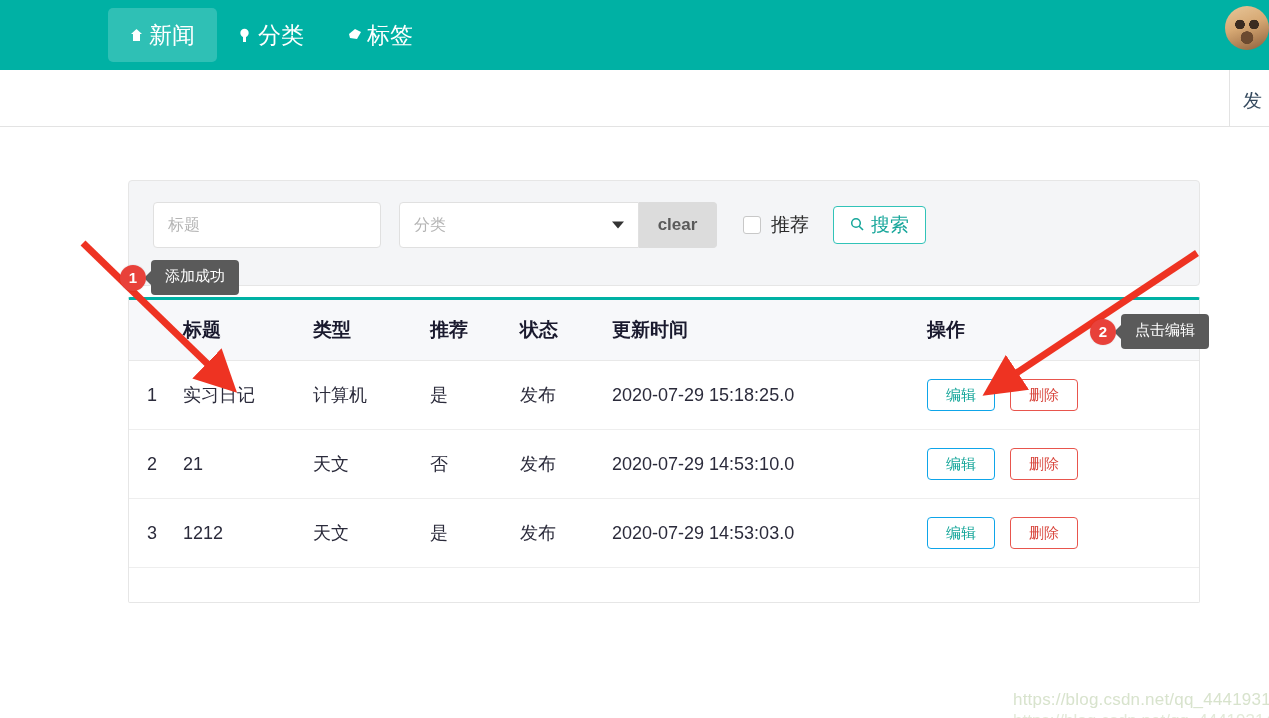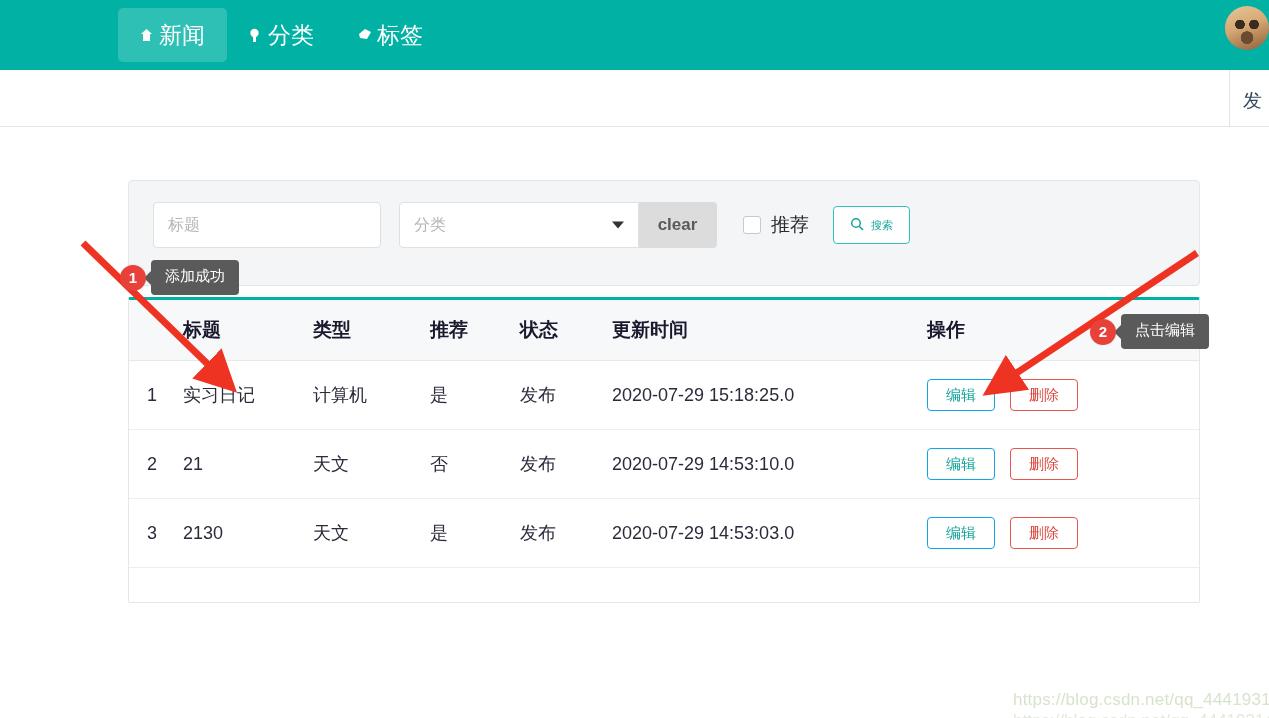--- a/index.html
+++ b/index.html
@@ -9,21 +9,21 @@
     font-family: "Liberation Sans", "DejaVu Sans", sans-serif;
     overflow: hidden;
   }
   #root { position: relative; width: 1269px; height: 718px; }
 
   
   .navbar {
     position: absolute; left: 0; top: 0; width: 1269px; height: 70px;
     background: #00b1a4;
   }
-  .nav-items { position: absolute; left: 118px; top: 8px; display: flex; align-items: center; }
+  .nav-items { position: absolute; left: 108px; top: 8px; display: flex; align-items: center; }
   .nav-item {
     display: flex; align-items: center; gap: 6px;
     height: 54px; padding: 0 22px;
     color: #ffffff; font-size: 23px; line-height: 54px;
     border-radius: 5px; cursor: pointer; white-space: nowrap;
   }
   .nav-item.active { background: #2fc0b5; }
   .nav-icon { display: inline-block; width: 13px; height: 15px; position: relative; }
   .nav-icon svg { display: block; }
 
@@ -91,21 +91,21 @@
   .checkbox {
     width: 18px; height: 18px; border: 1px solid #c8c8c8;
     border-radius: 3px; background: #fff; cursor: pointer;
   }
   .check-label { font-size: 19px; color: #2c2c2c; }
 
   .search-btn {
     margin-left: 24px; height: 38px; padding: 0 16px;
     border: 1px solid #31c3b8; border-radius: 4px; background: #ffffff;
     display: flex; align-items: center; gap: 7px;
-    color: #16a69a; font-size: 11px; cursor: pointer;
+    color: #16a69a; font-size: 19px; cursor: pointer;
   }
   .mag { display: inline-block; }
 
   
   .table-card {
     position: absolute; left: 128px; top: 297px; width: 1072px; height: 306px;
     background: #ffffff; border: 1px solid #e6e6e6;
     border-top: 3px solid #00b1a4; border-radius: 2px;
   }
   table.datatable { width: 100%; border-collapse: collapse; table-layout: fixed; }
@@ -316,21 +316,21 @@
           <td class="col-state">发布</td>
           <td class="col-time">2020-07-29 14:53:10.0</td>
           <td class="col-op">
             <span class="btn-edit">编辑</span>
             <span class="btn-del">删除</span>
           </td>
         </tr>
 
         <tr>
           <td class="col-idx">3</td>
-          <td class="col-title">2130</td>
+          <td class="col-title">1212</td>
           <td class="col-type">天文</td>
           <td class="col-rec">是</td>
           <td class="col-state">发布</td>
           <td class="col-time">2020-07-29 14:53:03.0</td>
           <td class="col-op">
             <span class="btn-edit">编辑</span>
             <span class="btn-del">删除</span>
           </td>
         </tr>
 

